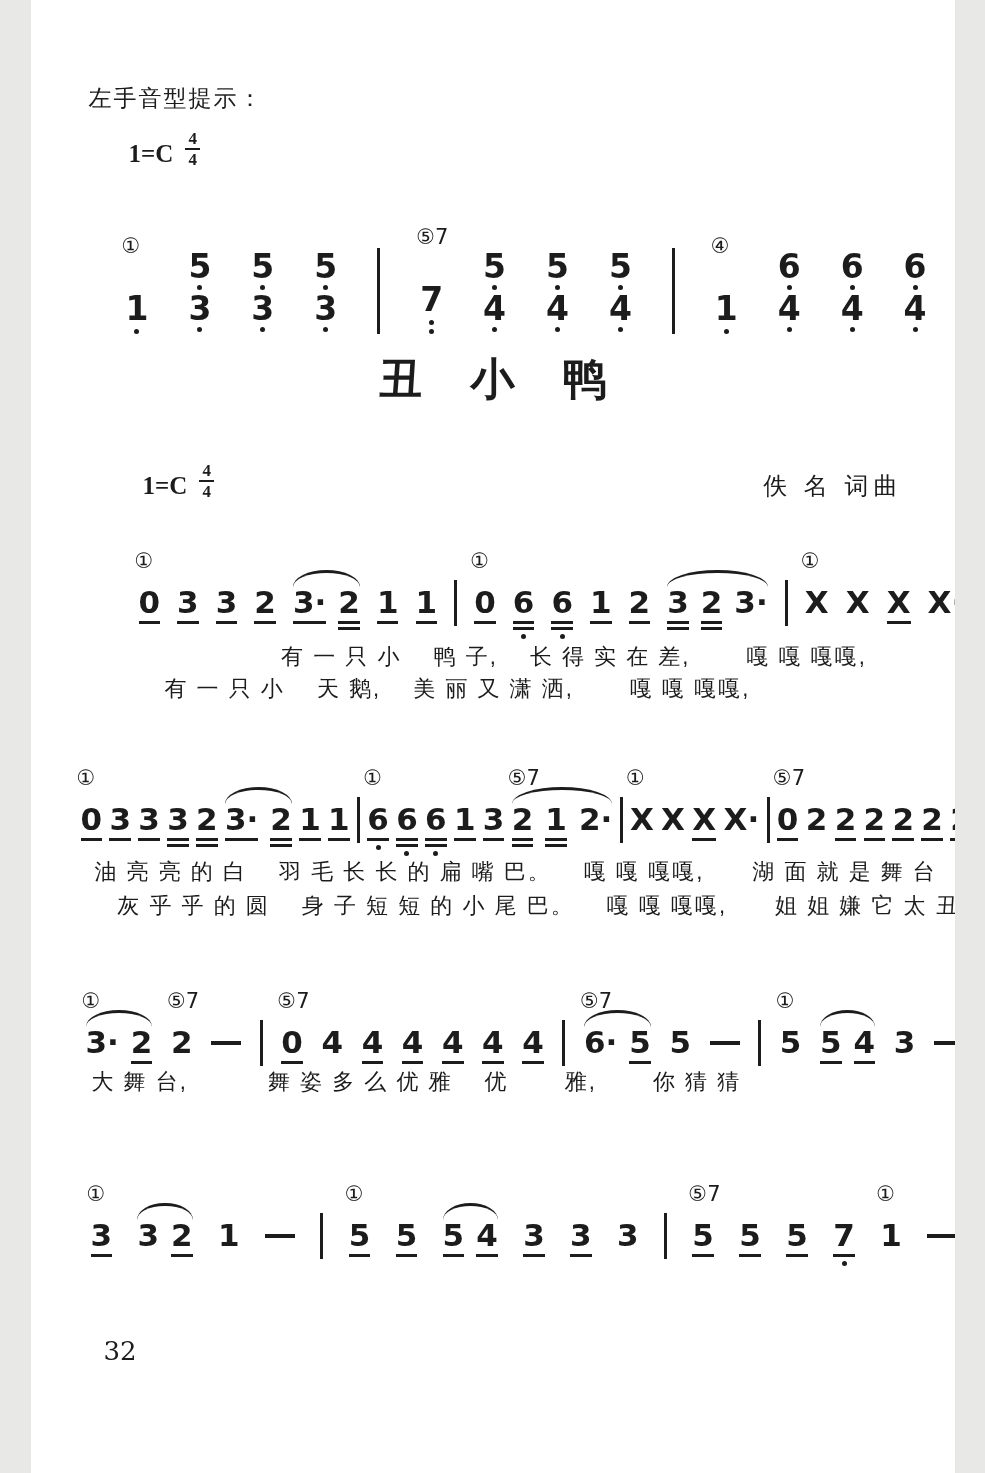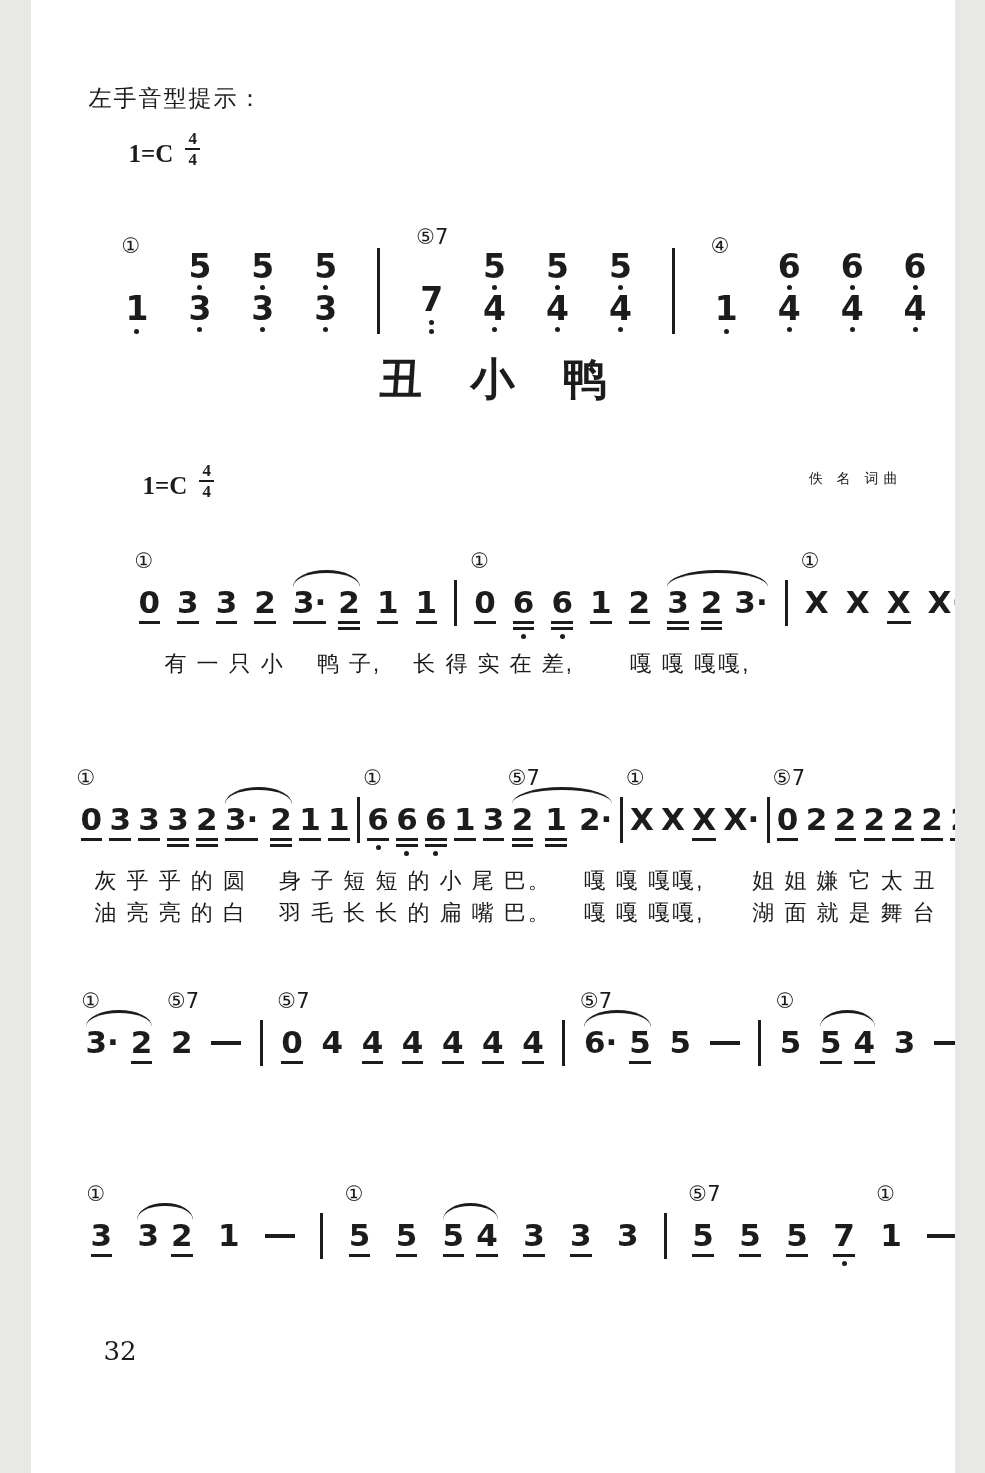--- a/index.html
+++ b/index.html
@@ -16,21 +16,21 @@
   .frac{display:inline-flex; flex-direction:column; align-items:center; line-height:1;}
   .frac .fn{font-size:17px; font-weight:bold; font-family:"Liberation Serif", serif;}
   .frac .fbar{width:15px; height:2px; background:var(--ink); margin:1px 0;}
   .keytop{left:98px; top:130px;}
   .keymain{left:112px; top:462px;}
   .title{
     position:absolute; top:358px; left:0; right:0; text-align:center;
     font-family:"Liberation Serif", serif; font-weight:900; font-size:44px;
     letter-spacing:48px; text-indent:48px; line-height:1;
   }
-  .credit{position:absolute; right:52px; top:470px; font-size:14px; letter-spacing:5px;}
+  .credit{position:absolute; right:52px; top:470px; font-size:24px; letter-spacing:5px;}
   .pagenum{position:absolute; left:73px; top:1336px; font-size:26px; font-family:"DejaVu Serif", serif;}
 
   
   .staff{position:absolute;}
   .notesrow{display:flex; justify-content:space-between; align-items:flex-start; padding-top:42px;}
   .patternwrap{left:95px; top:186px; width:852px;}
   .patternrow{align-items:flex-end; padding-top:62px;}
   .sys1{top:545px; left:108px; width:845px;}
   .sys2{top:762px; left:50px;  width:902px;}
   .sys3{top:985px; left:55px;  width:900px;}
@@ -54,21 +54,21 @@
   .slur-arc{
     position:absolute; top:-17px; left:0; right:0; height:14px;
     border-top:3px solid var(--ink);
     border-radius:50% 50% 0 0 / 100% 100% 0 0;
   }
   .stk{display:inline-flex; flex-direction:column; align-items:center;}
   .stk .odot{margin-top:2px; margin-bottom:2px;}
 
   
   .lyric{white-space:pre; font-size:22px; line-height:1.45; letter-spacing:2px;}
-  .lyric.first{margin-top:9px;}
+  .lyric.first{margin-top:2px;text-align:center;}
   .sys1 .lyric{padding-left:26px;}
   .sys2 .lyric{padding-left:14px;}
   .sys3 .lyric{padding-left:6px;}
   .sys4 .lyric{padding-left:8px;}
 </style>
 </head>
 <body>
 
 <div class="page" style="--ink: #1c1c1c; --paper: #ffffff;">
 
@@ -267,20 +267,21 @@
         <span class="note">
           <span class="dgt">X</span>
           <span class="uline"></span>
         </span>
         <span class="note">
           <span class="dgt">X·</span>
         </span>
         <span class="bar"></span>
       </div>
     <div class="lyric first">有 一 只 小　 鸭 子,　 长 得 实 在 差,　　 嘎 嘎 嘎嘎,</div>
+    <div class="lyric">有 一 只 小　 天 鹅,　 美 丽 又 潇 洒,　　 嘎 嘎 嘎嘎,</div>
   </div>
 
   <div class="staff sys2">
     <div class="notesrow">
         <span class="note">
           <span class="chord">①</span>
           <span class="dgt">0</span>
           <span class="uline"></span>
         </span>
         <span class="note">
@@ -404,22 +405,22 @@
         <span class="note">
           <span class="dgt">2</span>
           <span class="uline"></span>
         </span>
         <span class="note">
           <span class="dgt">2</span>
           <span class="uline"></span>
         </span>
         <span class="bar"></span>
       </div>
+    <div class="lyric">油 亮 亮 的 白　 羽 毛 长 长 的 扁 嘴 巴。　 嘎 嘎 嘎嘎,　　湖 面 就 是 舞 台</div>
     <div class="lyric first">灰 乎 乎 的 圆　 身 子 短 短 的 小 尾 巴。　 嘎 嘎 嘎嘎,　　姐 姐 嫌 它 太 丑</div>
-    <div class="lyric">油 亮 亮 的 白　 羽 毛 长 长 的 扁 嘴 巴。　 嘎 嘎 嘎嘎,　　湖 面 就 是 舞 台</div>
   </div>
 
   <div class="staff sys3">
     <div class="notesrow">
         <span class="slur">
           <span class="slur-arc"></span>
           <span class="note">
             <span class="chord">①</span>
             <span class="dgt">3·</span>
           </span>
@@ -493,20 +494,21 @@
             <span class="dgt">4</span>
             <span class="uline"></span>
           </span>
         </span>
         <span class="note">
           <span class="dgt">3</span>
         </span>
         <span class="dash"></span>
         <span class="bar"></span>
       </div>
+    <div class="lyric">大 舞 台,　　　 舞 姿 多 么 优 雅　 优　　 雅,　　 你 猜 猜</div>
   </div>
 
   <div class="staff sys4">
     <div class="notesrow">
         <span class="note">
           <span class="chord">①</span>
           <span class="dgt">3</span>
           <span class="uline"></span>
         </span>
         <span class="slur">

